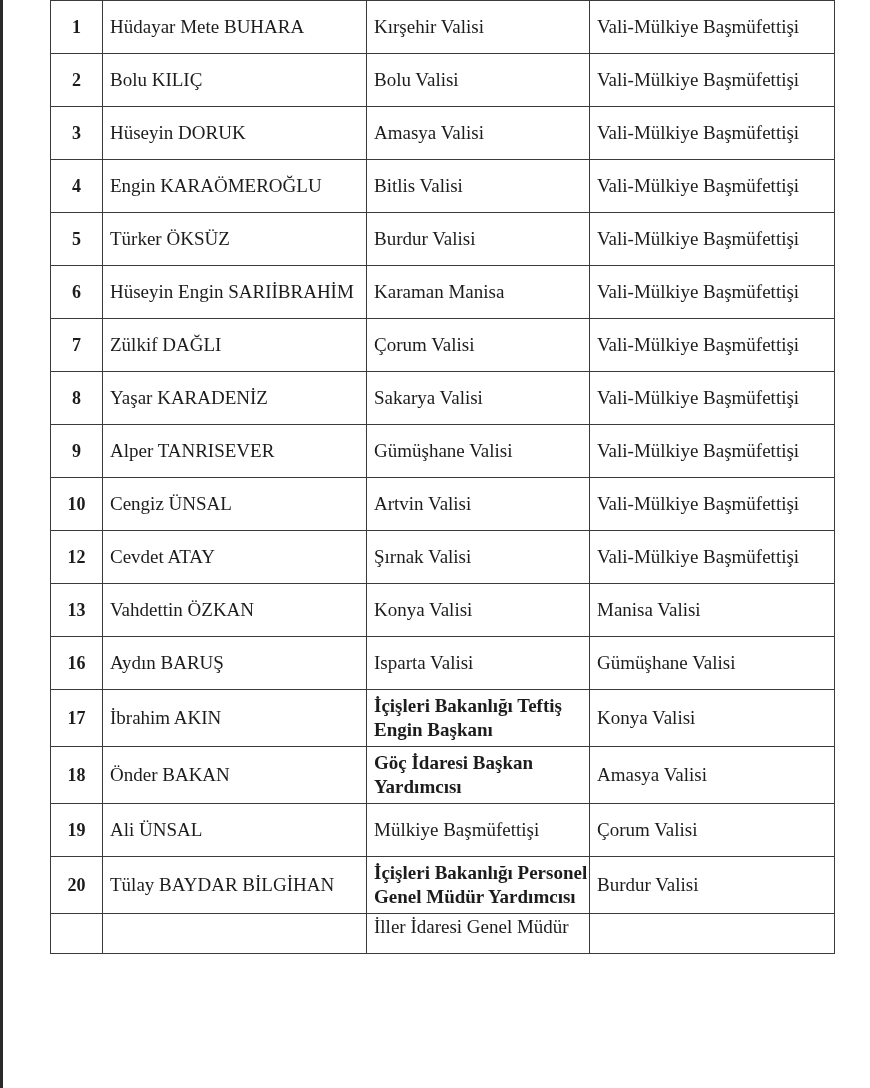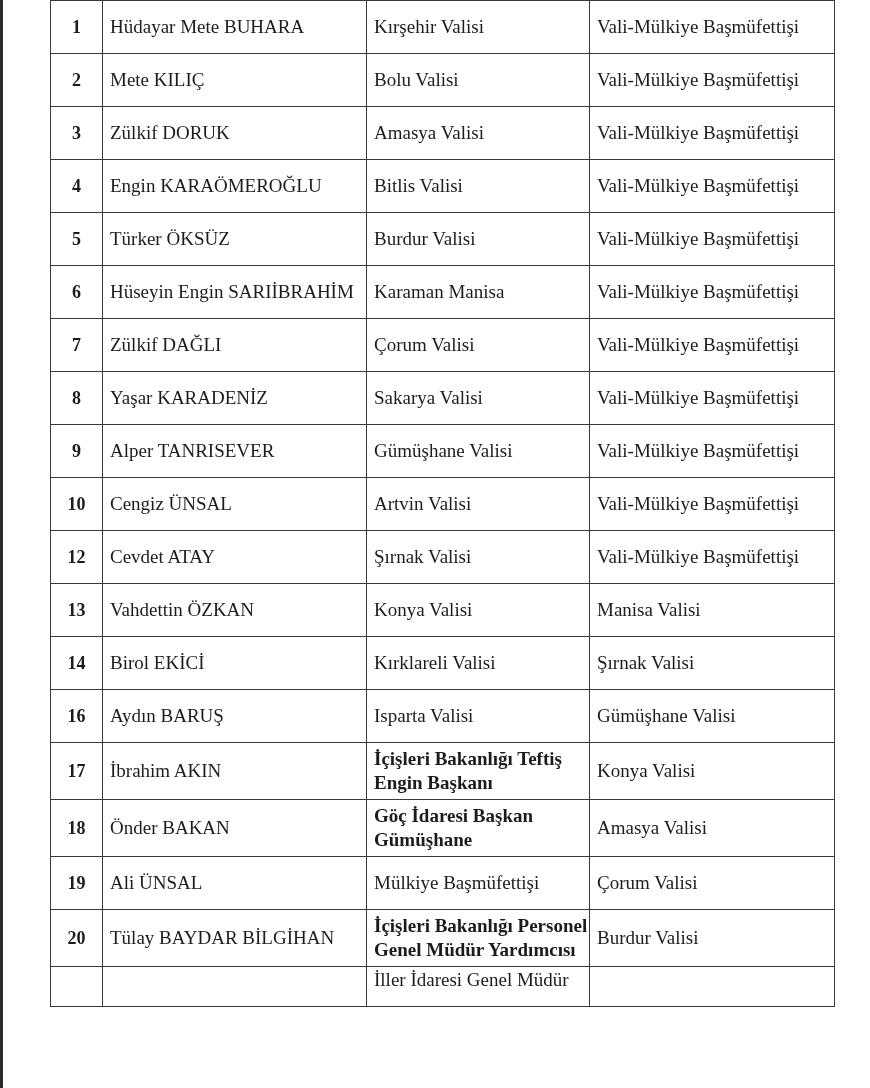--- a/index.html
+++ b/index.html
@@ -77,27 +77,27 @@
   </colgroup>
   <tbody>
     <tr class="r-std">
       <td class="no">1</td>
       <td class="name">Hüdayar Mete BUHARA</td>
       <td class="old">Kırşehir Valisi</td>
       <td class="new">Vali-Mülkiye Başmüfettişi</td>
     </tr>
     <tr class="r-std">
       <td class="no">2</td>
-      <td class="name">Mete KILIÇ</td>
+      <td class="name">Bolu KILIÇ</td>
       <td class="old">Bolu Valisi</td>
       <td class="new">Vali-Mülkiye Başmüfettişi</td>
     </tr>
     <tr class="r-std">
       <td class="no">3</td>
-      <td class="name">Zülkif DORUK</td>
+      <td class="name">Hüseyin DORUK</td>
       <td class="old">Amasya Valisi</td>
       <td class="new">Vali-Mülkiye Başmüfettişi</td>
     </tr>
     <tr class="r-std">
       <td class="no">4</td>
       <td class="name">Engin KARAÖMEROĞLU</td>
       <td class="old">Bitlis Valisi</td>
       <td class="new">Vali-Mülkiye Başmüfettişi</td>
     </tr>
     <tr class="r-std">
@@ -142,46 +142,40 @@
       <td class="old">Şırnak Valisi</td>
       <td class="new">Vali-Mülkiye Başmüfettişi</td>
     </tr>
     <tr class="r-std">
       <td class="no">13</td>
       <td class="name">Vahdettin ÖZKAN</td>
       <td class="old">Konya Valisi</td>
       <td class="new">Manisa Valisi</td>
     </tr>
     <tr class="r-std">
-      <td class="no">14</td>
-      <td class="name">Birol EKİCİ</td>
-      <td class="old">Kırklareli Valisi</td>
-      <td class="new">Şırnak Valisi</td>
-    </tr>
-    <tr class="r-std">
       <td class="no">16</td>
       <td class="name">Aydın BARUŞ</td>
       <td class="old">Isparta Valisi</td>
       <td class="new">Gümüşhane Valisi</td>
     </tr>
     <tr class="r-tall">
       <td class="no">17</td>
       <td class="name">İbrahim AKIN</td>
       <td class="old two-line">
         <div>İçişleri Bakanlığı Teftiş</div>
         <div>Engin Başkanı</div>
       </td>
       <td class="new">Konya Valisi</td>
     </tr>
     <tr class="r-tall">
       <td class="no">18</td>
       <td class="name">Önder BAKAN</td>
       <td class="old two-line">
         <div>Göç İdaresi Başkan</div>
-        <div>Gümüşhane</div>
+        <div>Yardımcısı</div>
       </td>
       <td class="new">Amasya Valisi</td>
     </tr>
     <tr class="r-std">
       <td class="no">19</td>
       <td class="name">Ali ÜNSAL</td>
       <td class="old">Mülkiye Başmüfettişi</td>
       <td class="new">Çorum Valisi</td>
     </tr>
     <tr class="r-tall">

